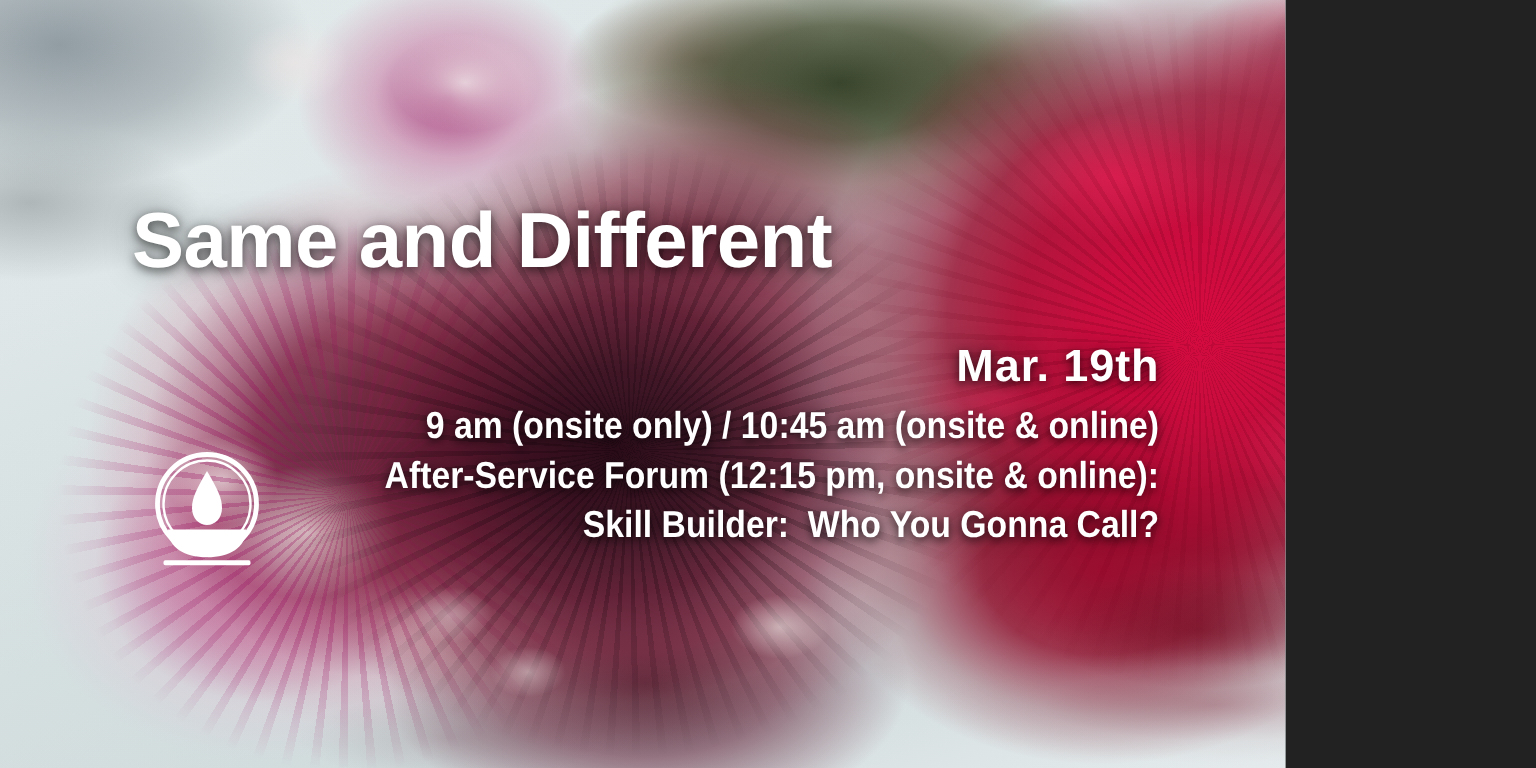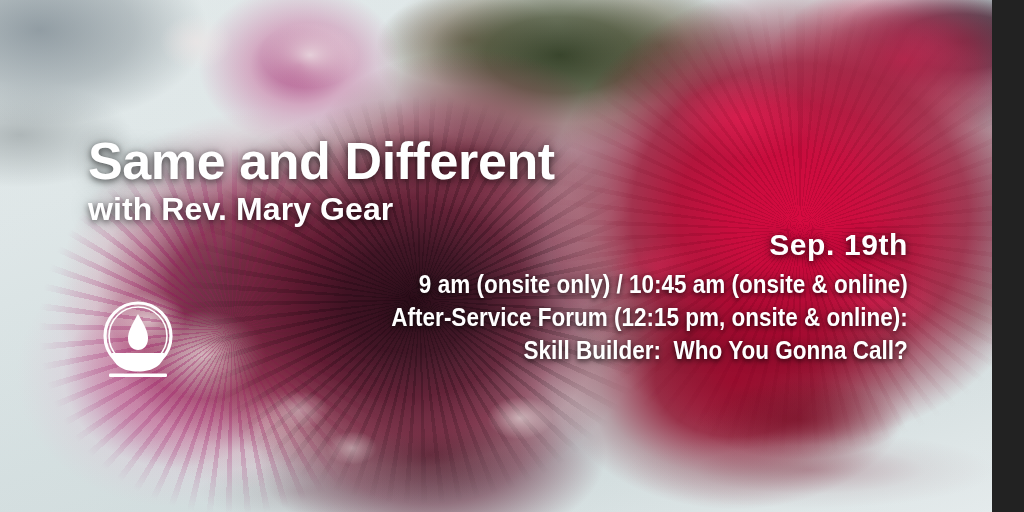--- a/index.html
+++ b/index.html
@@ -1,21 +1,21 @@
 <!DOCTYPE html>
 <html><head>
 <meta charset="utf-8">
 <title>Same and Different</title>
 <style>
   html,body{margin:0;padding:0;background:#222;}
   body{font-family:"Liberation Sans", sans-serif;}
 
   #poster{
     position:relative;
-    width:992px;height:512px;
+    width:857px;height:512px;
     overflow:hidden;
     background:#c9d5d6;
   }
 
   
   .bg-layer{position:absolute;inset:0;}
 
   
   #bg-base{
     background:
@@ -205,36 +205,35 @@
 
   <div class="bg-layer" id="flower-right"></div>
   <div class="bg-layer" id="flower-right-hi"></div>
   <div class="bg-layer" id="flower-right-detail"></div>
 
   <div class="bg-layer" id="bg-shadow"></div>
   <div class="bg-layer" id="bg-veil"></div>
 
   <div class="txt" id="title">Same and Different</div>
 
-  <div class="txt" id="subtitle">with Rev. Mary Gear</div>
 
   <div id="logo">
     <span id="logo-mark">
       <svg viewBox="0 0 84 84" width="84" height="84" aria-hidden="true">
         <circle cx="42" cy="40" r="33" fill="none" stroke="#ffffff" stroke-width="3.2"></circle>
         <circle cx="42" cy="40" r="29" fill="none" stroke="#ffffff" stroke-width="1.6"></circle>
         <path d="M42 18 C49 30 52 36 52 42.5 C52 49.5 47.5 54 42 54 C36.5 54 32 49.5 32 42.5 C32 36 35 30 42 18 Z" fill="#ffffff"></path>
         <path d="M16 57 H68 C68 69 57 75.5 42 75.5 C27 75.5 16 69 16 57 Z" fill="#ffffff"></path>
         <rect x="13" y="77.5" width="58" height="3.4" rx="1.2" fill="#ffffff"></rect>
       </svg>
     </span>
   </div>
 
   <div id="details">
-    <div class="txt" id="date-line" style="position:static;">Sep. 19th</div>
+    <div class="txt" id="date-line" style="position:static;">Mar. 19th</div>
 
     <div class="txt detail-line" style="position:static;">9 am (onsite only) / 10:45 am (onsite &amp; online)</div>
 
     <div class="txt detail-line" style="position:static;">After-Service Forum (12:15 pm, onsite &amp; online):</div>
 
     <div class="txt detail-line" style="position:static;">Skill Builder:  Who You Gonna Call?</div>
   </div>
 
 </div>
 

